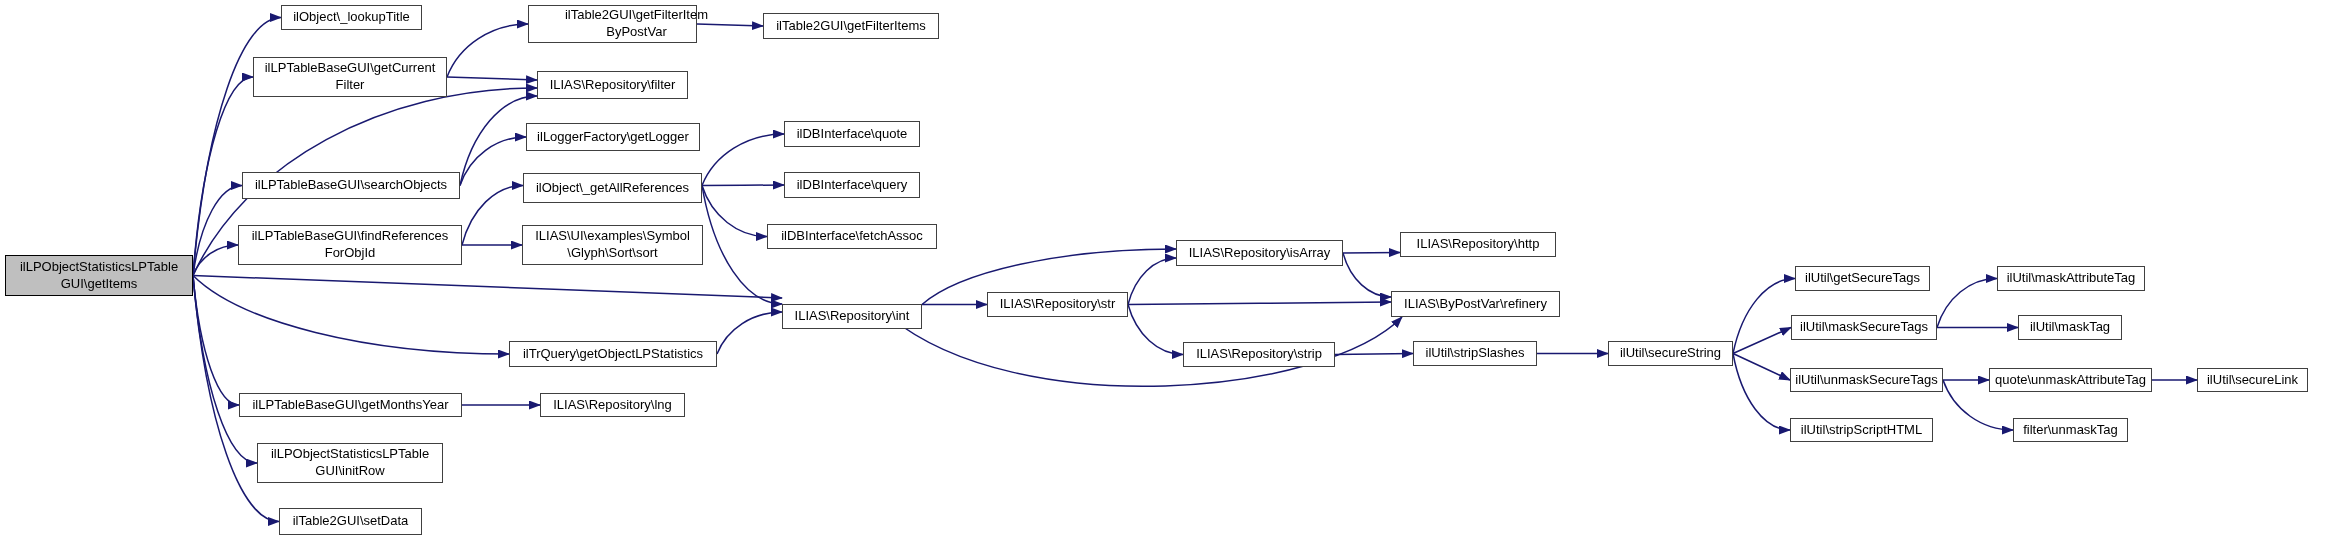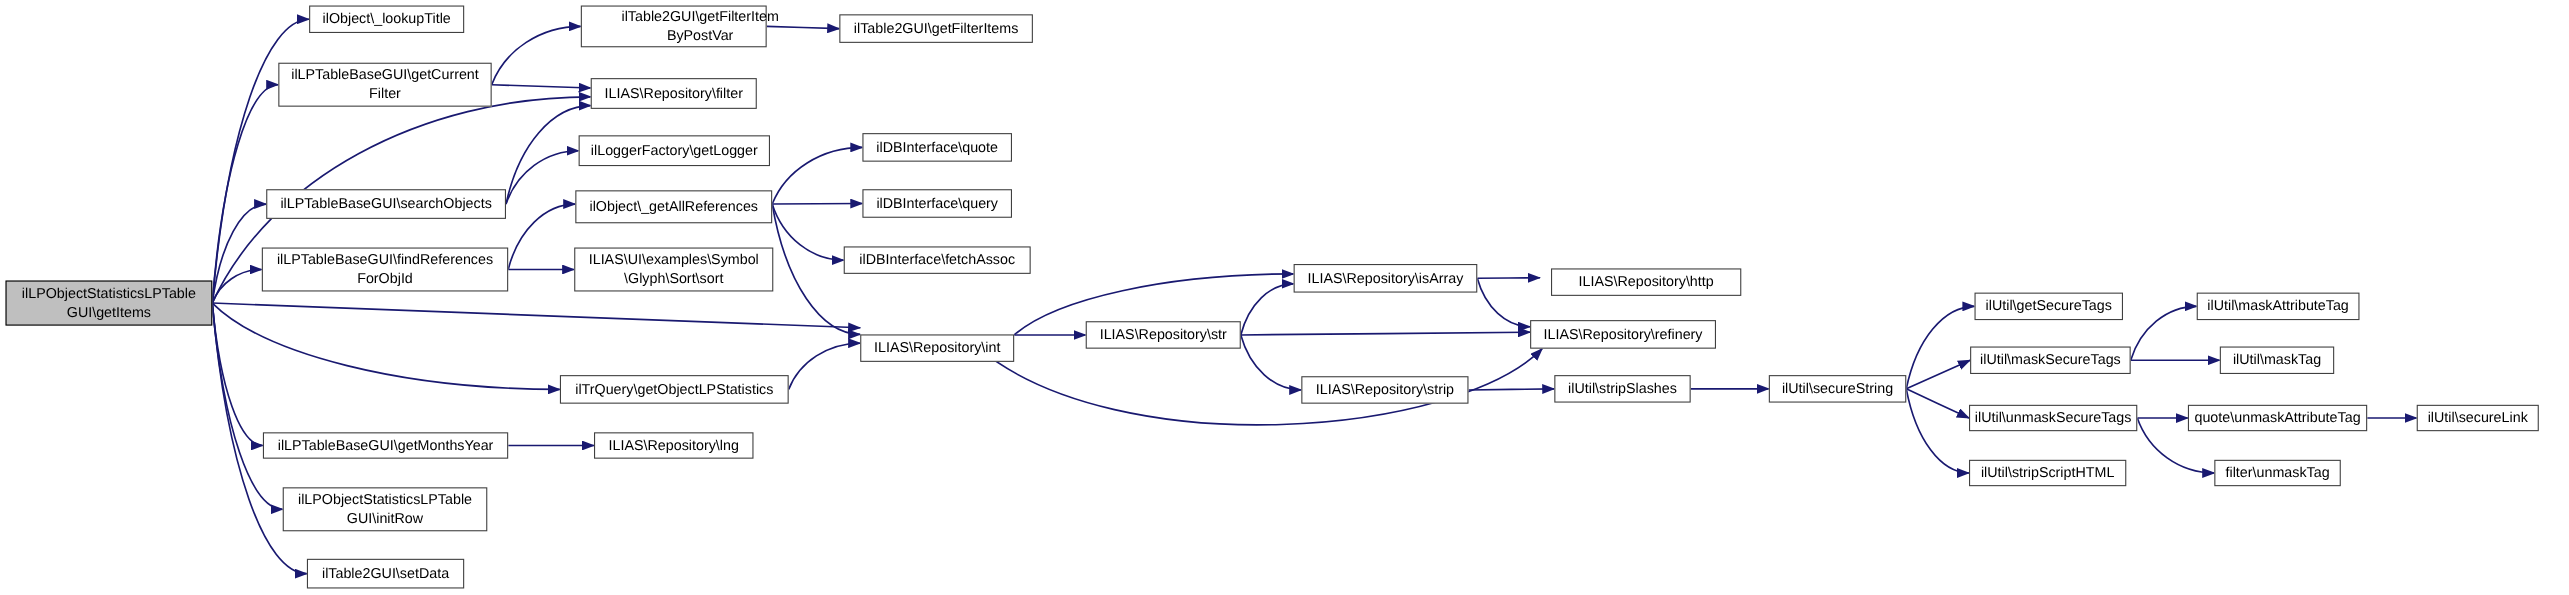--- a/index.html
+++ b/index.html
@@ -110,22 +110,22 @@
     <div class="node" style="left: 784px; top: 172px; width: 136px; height: 26px;">ilDBInterface\query</div>
     <div class="node" style="left: 767px; top: 224px; width: 170px; height: 25px;">ilDBInterface\fetchAssoc</div>
     <div class="node" style="left: 242px; top: 172px; width: 218px; height: 27px;">ilLPTableBaseGUI\searchObjects</div>
     <div class="node" style="left: 238px; top: 225px; width: 224px; height: 40px;">ilLPTableBaseGUI\findReferences
 ForObjId</div>
     <div class="node" style="left: 522px; top: 225px; width: 181px; height: 40px;">ILIAS\UI\examples\Symbol
 \Glyph\Sort\sort</div>
     <div class="node" style="left: 782px; top: 292px; width: 140px; height: 25px; margin-top: 12px;">ILIAS\Repository\int</div>
     <div class="node" style="left: 987px; top: 292px; width: 141px; height: 25px;">ILIAS\Repository\str</div>
     <div class="node" style="left: 1176px; top: 240px; width: 167px; height: 26px;">ILIAS\Repository\isArray</div>
-    <div class="node" style="left: 1400px; top: 244px; width: 173px; height: 25px; margin-left: 10px;">ILIAS\Repository\http</div>
-    <div class="node" style="left: 1391px; top: 291px; width: 169px; height: 26px;">ILIAS\Repository\refinery</div>
+    <div class="node" style="left: 1400px; top: 232px; width: 156px; height: 25px;">ILIAS\Repository\http</div>
+    <div class="node" style="left: 1391px; top: 291px; width: 169px; height: 26px;">ILIAS\ByPostVar\refinery</div>
     <div class="node" style="left: 1183px; top: 342px; width: 152px; height: 25px;">ILIAS\Repository\strip</div>
     <div class="node" style="left: 1413px; top: 341px; width: 124px; height: 25px;">ilUtil\stripSlashes</div>
     <div class="node" style="left: 1608px; top: 341px; width: 125px; height: 25px;">ilUtil\secureString</div>
     <div class="node" style="left: 509px; top: 341px; width: 208px; height: 26px;">ilTrQuery\getObjectLPStatistics</div>
     <div class="node" style="left: 239px; top: 393px; width: 223px; height: 24px;">ilLPTableBaseGUI\getMonthsYear</div>
     <div class="node" style="left: 540px; top: 393px; width: 145px; height: 24px;">ILIAS\Repository\lng</div>
     <div class="node" style="left: 257px; top: 443px; width: 186px; height: 40px;">ilLPObjectStatisticsLPTable
 GUI\initRow</div>
     <div class="node" style="left: 279px; top: 508px; width: 143px; height: 27px;">ilTable2GUI\setData</div>
     <div class="node" style="left: 1795px; top: 266px; width: 135px; height: 25px;">ilUtil\getSecureTags</div>

